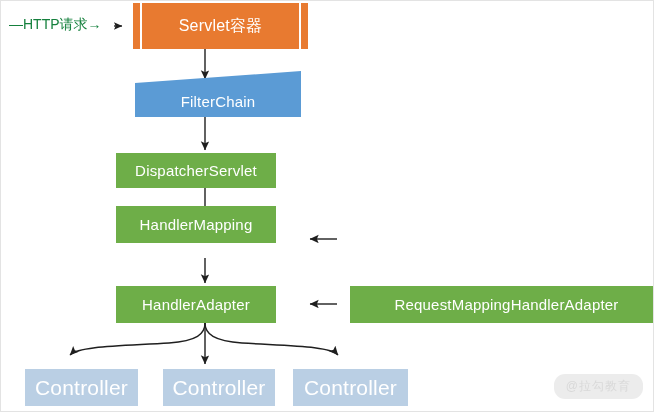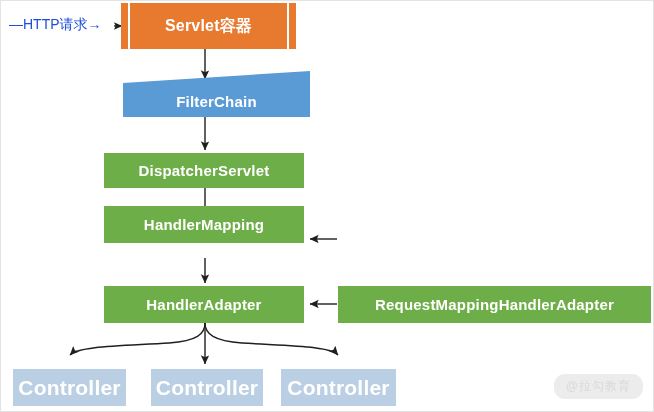--- a/index.html
+++ b/index.html
@@ -27,24 +27,25 @@
     height: 412px;
     pointer-events: none;
   }
 
   .node {
     position: absolute;
     display: flex;
     align-items: center;
     justify-content: center;
     color: #ffffff;
-    font-weight: bold;
+    font-weight: normal;
     letter-spacing: .2px;
     box-sizing: border-box;
     white-space: nowrap;
+    margin-left: 12px;
   }
 
   
   .node-servlet {
     left: 120px;
     top: 2px;
     width: 175px;
     height: 46px;
     background: #e87a30;
     font-size: 16px;
@@ -60,36 +61,36 @@
   .node-servlet .rule.right { right: 7px; }
   .node-servlet .cap {
     position: relative;
     z-index: 2;
   }
 
   
   .node-filterchain {
     left: 122px;
     top: 70px;
-    width: 187px;
+    width: 166px;
     height: 46px;
     background: #5b9bd5;
     font-size: 15px;
     clip-path: polygon(0% 26%, 100% 0%, 100% 100%, 0% 100%);
     align-items: flex-end;
     padding-bottom: 7px;
     justify-content: center;
   }
 
   
   .node-green {
     background: #6eae48;
     font-size: 15px;
   }
-  .col-left  { left: 103px; width: 200px; }
+  .col-left  { left: 103px; width: 160px; }
   .col-right { left: 337px; width: 313px; }
 
   .node-dispatcher  { top: 152px; height: 35px; }
   .node-hmapping    { top: 205px; height: 37px; }
   .node-hadapter    { top: 285px; height: 37px; }
   .node-rmhmapping  { top: 220px; height: 37px; }
   .node-rmhadapter  { top: 285px; height: 37px; }
 
   
   .node-controller {
@@ -102,21 +103,21 @@
   .ctrl-1 { left: 12px;  width: 113px; }
   .ctrl-2 { left: 150px; width: 112px; }
   .ctrl-3 { left: 280px; width: 115px; }
 
   
   .http-label {
     position: absolute;
     left: 8px;
     top: 15px;
     font-size: 14px;
-    color: #1d4ed8;
+    color: #15803d;
     white-space: nowrap;
     font-weight: normal;
   }
 
   
   .watermark {
     position: absolute;
     right: 10px;
     bottom: 12px;
     padding: 4px 12px;

